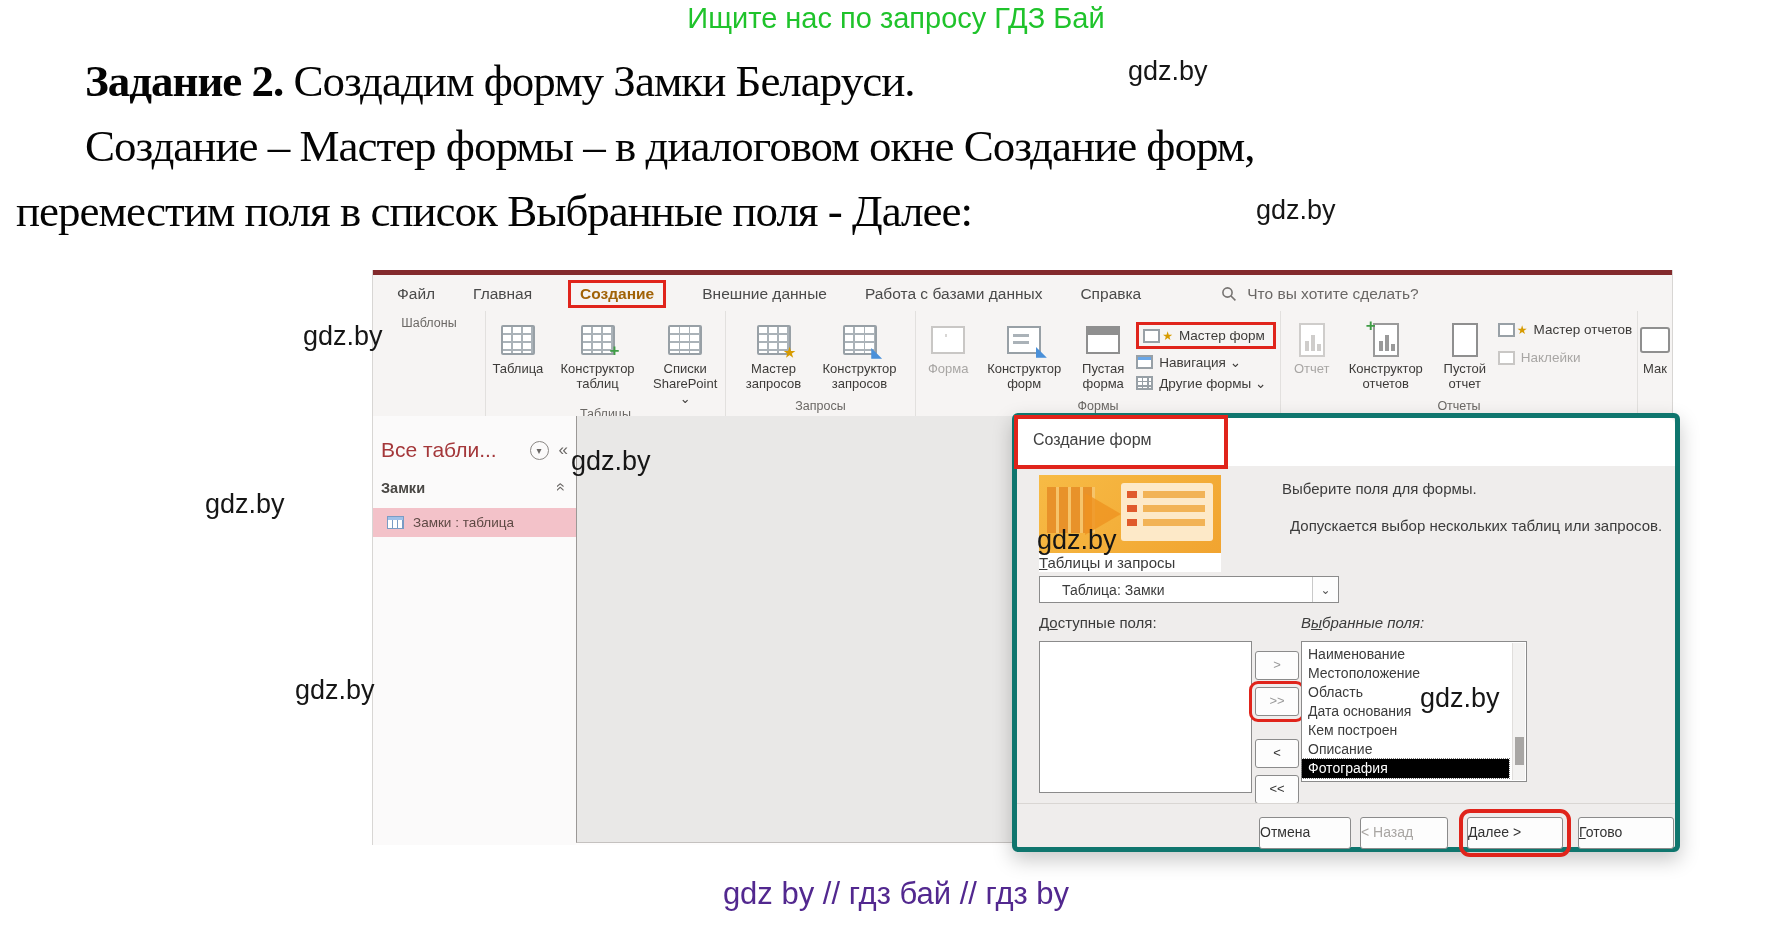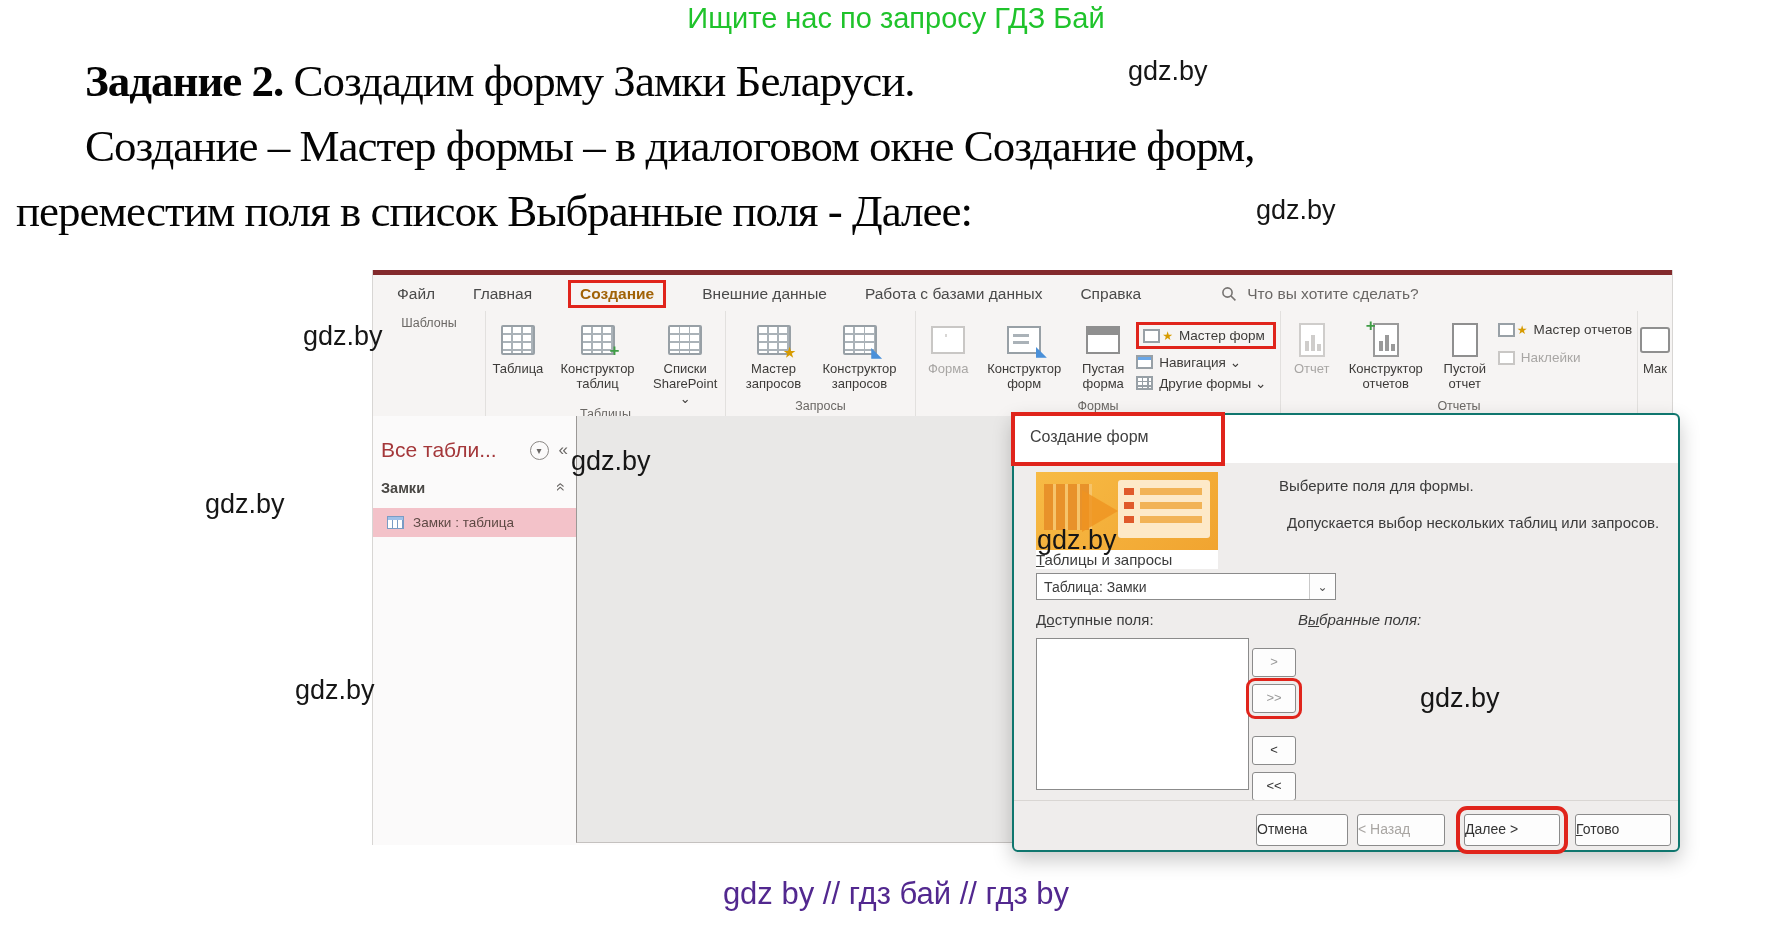--- a/index.html
+++ b/index.html
@@ -95,21 +95,21 @@
                   font-size:16px; color:#6a6765; }
   .nav-item { position:absolute; left:0; top:92px; width:100%; height:29px; background:#f3c2c9;
               display:flex; align-items:center; gap:9px; padding-left:14px;
               font-size:13.5px; color:#5d4843; }
   .tmini { width:17px; height:13px; border:1.5px solid #7a9cc4; background:#fff;
            box-shadow: inset 0 3px 0 #9fc0e8;
            background-image: repeating-linear-gradient(to right, transparent 0 4px, #7a9cc4 4px 5px); }
 
   
   .dlg { position:absolute; left:1012px; top:413px; width:668px; height:439px;
-         background:#efedec; border:2px solid #0f766e; border-radius:6px;
+         background:#efedec; border:5px solid #0f766e; border-radius:6px;
          box-shadow:0 8px 20px rgba(0,0,0,.22); z-index:20; font-size:15px; color:#3b3b3b; }
   .dlg-title { height:48px; background:#fff; border-radius:6px 6px 0 0; padding:13px 0 0 16px;
                font-size:16px; color:#404040; }
   .dlg-titlebox { position:absolute; left:-3px; top:-3px; width:214px; height:54px;
                   border:4px solid #e0241b; pointer-events:none; z-index:5;}
   .dlg-preview { position:absolute; left:22px; top:57px; width:182px; height:97px; background:#fff; }
   .dlg-preview .orange { position:absolute; left:0; top:0; width:182px; height:78px;
         background:linear-gradient(135deg,#f7bb45,#f1a430); overflow:hidden;}
   .dlg-preview .cells { position:absolute; left:8px; top:12px; width:48px; height:46px;
         background-image:
@@ -123,21 +123,21 @@
           linear-gradient(#e05a2b,#e05a2b),linear-gradient(#f2b356,#f2b356),
           linear-gradient(#e05a2b,#e05a2b),linear-gradient(#f2b356,#f2b356);
         background-repeat:no-repeat;
         background-size:10px 7px,62px 7px,10px 7px,62px 7px,10px 7px,62px 7px;
         background-position:6px 8px,22px 8px,6px 22px,22px 22px,6px 36px,22px 36px; }
   .dlg-hint1 { position:absolute; left:265px; top:62px; }
   .dlg-hint2 { position:absolute; left:273px; top:99px; }
   .dlg-combolabel { position:absolute; left:22px; top:136px; }
   .combo { position:absolute; left:22px; top:158px; width:300px; height:27px; background:#fff;
            border:1px solid #8b8b8b; font-size:14px; display:flex; align-items:center; }
-  .combo-val { flex:1; padding-left:7px; }
+  .combo-val { flex:1; padding-left:22px; }
   .combo-arrow { width:26px; height:100%; border-left:1px solid #c9c9c9; display:flex;
                  align-items:center; justify-content:center; color:#555; font-size:12px; background:#fdfdfd;}
   .lbl-avail { position:absolute; left:22px; top:196px; }
   .lbl-sel  { position:absolute; left:284px; top:196px;font-style:italic; }
   .listbox { position:absolute; background:#fff; border:1px solid #8b8b8b; }
   .lb-avail { left:22px; top:223px; width:213px; height:152px; }
   .lb-sel   { left:284px; top:223px; width:226px; height:141px; padding-top:3px; }
   .lb-row { font-size:14px; line-height:19px; padding-left:6px; white-space:nowrap; width:207px; }
   .lb-row.selhi { background:#000; color:#fff; outline:1px dotted #777; }
   .sb { position:absolute; right:1px; top:1px; width:13px; height:137px; background:#f3f2f1; border-left:1px solid #e0dedc;}
@@ -369,20 +369,32 @@
   <div class="lbl-avail"><span>Д</span><span class="u">о</span><span>ступные поля:</span></div>
   <div class="lbl-sel"><span>В</span><span class="u">ы</span><span>бранные поля:</span></div>
 
   <div class="listbox lb-avail"></div>
 
   <div class="xferbtn x1 dim">&gt;</div>
   <div class="xferbtn x2 dim redout">&gt;&gt;</div>
   <div class="xferbtn x3">&lt;</div>
   <div class="xferbtn x4">&lt;&lt;</div>
 
+  <div class="listbox lb-sel">
+    <div class="lb-row">Наименование</div>
+    <div class="lb-row">Местоположение</div>
+    <div class="lb-row">Область</div>
+    <div class="lb-row">Дата основания</div>
+    <div class="lb-row">Кем построен</div>
+    <div class="lb-row">Описание</div>
+    <div class="lb-row selhi">Фотография</div>
+    <div class="sb">
+        <div class="sb-thumb"></div>
+      </div>
+  </div>
 
   <div class="dlg-sep"></div>
   <div class="dbtn db-cancel">Отмена</div>
   <div class="dbtn db-back">&lt; Назад</div>
   <div class="dbtn db-next"><span class="u">Д</span><span>алее &gt;</span></div>
   <div class="dbtn db-finish"><span class="u">Г</span><span>отово</span></div>
 </div>
 
 <span class="wm" style="left:1128px; top:56px;">gdz.by</span>
 <span class="wm" style="left:1256px; top:195px;">gdz.by</span>

